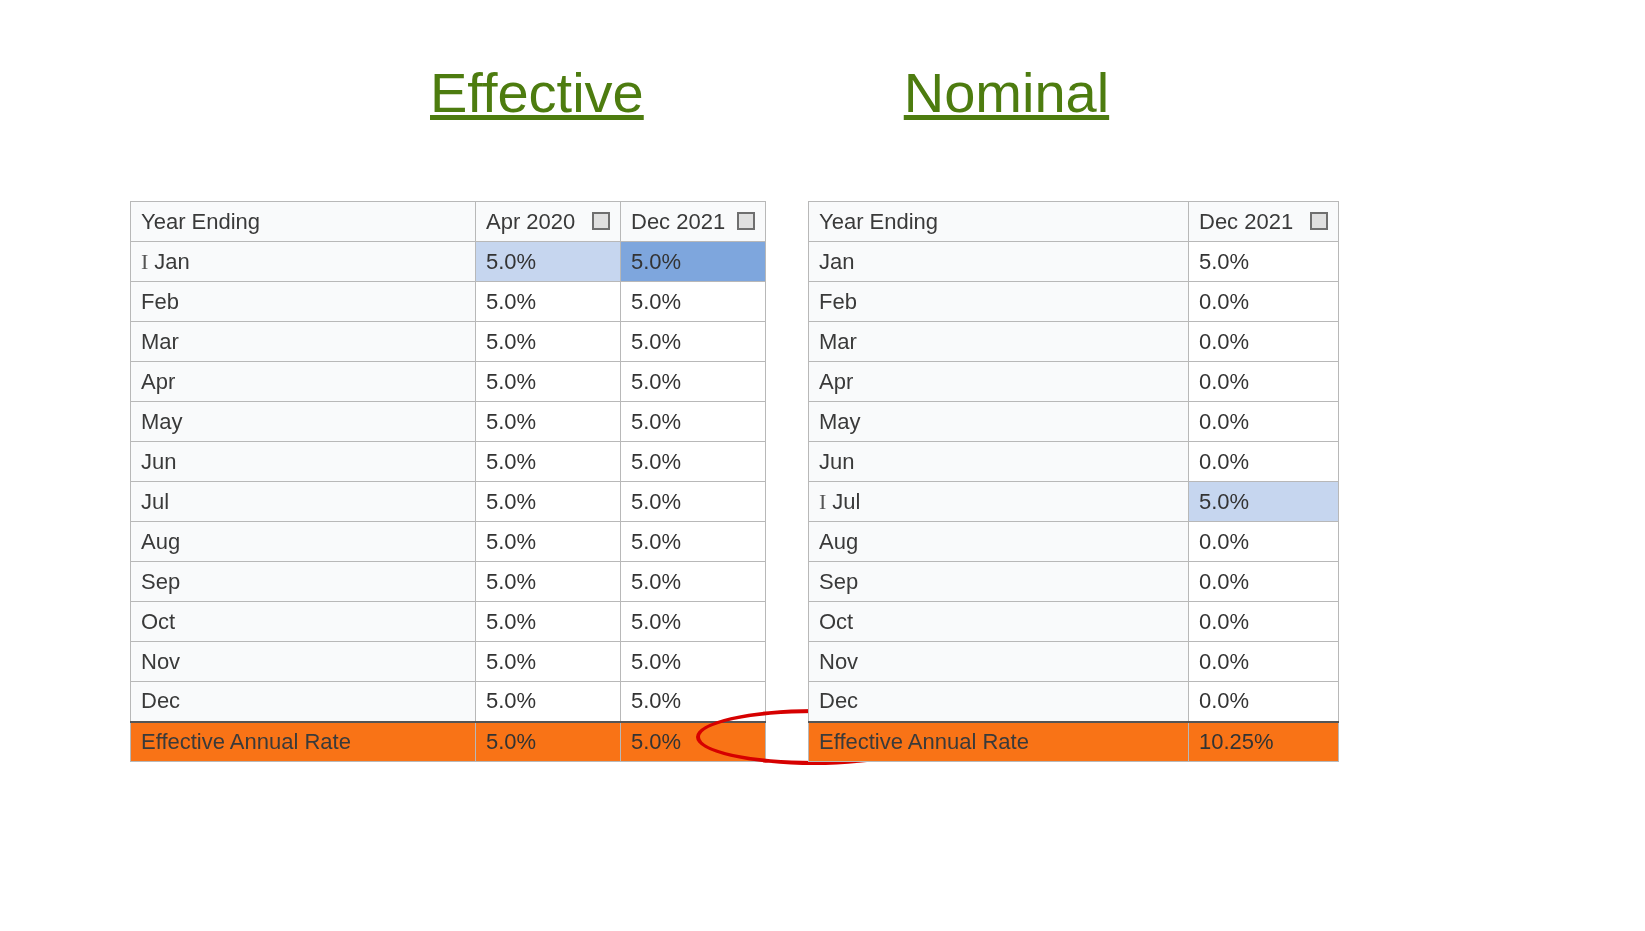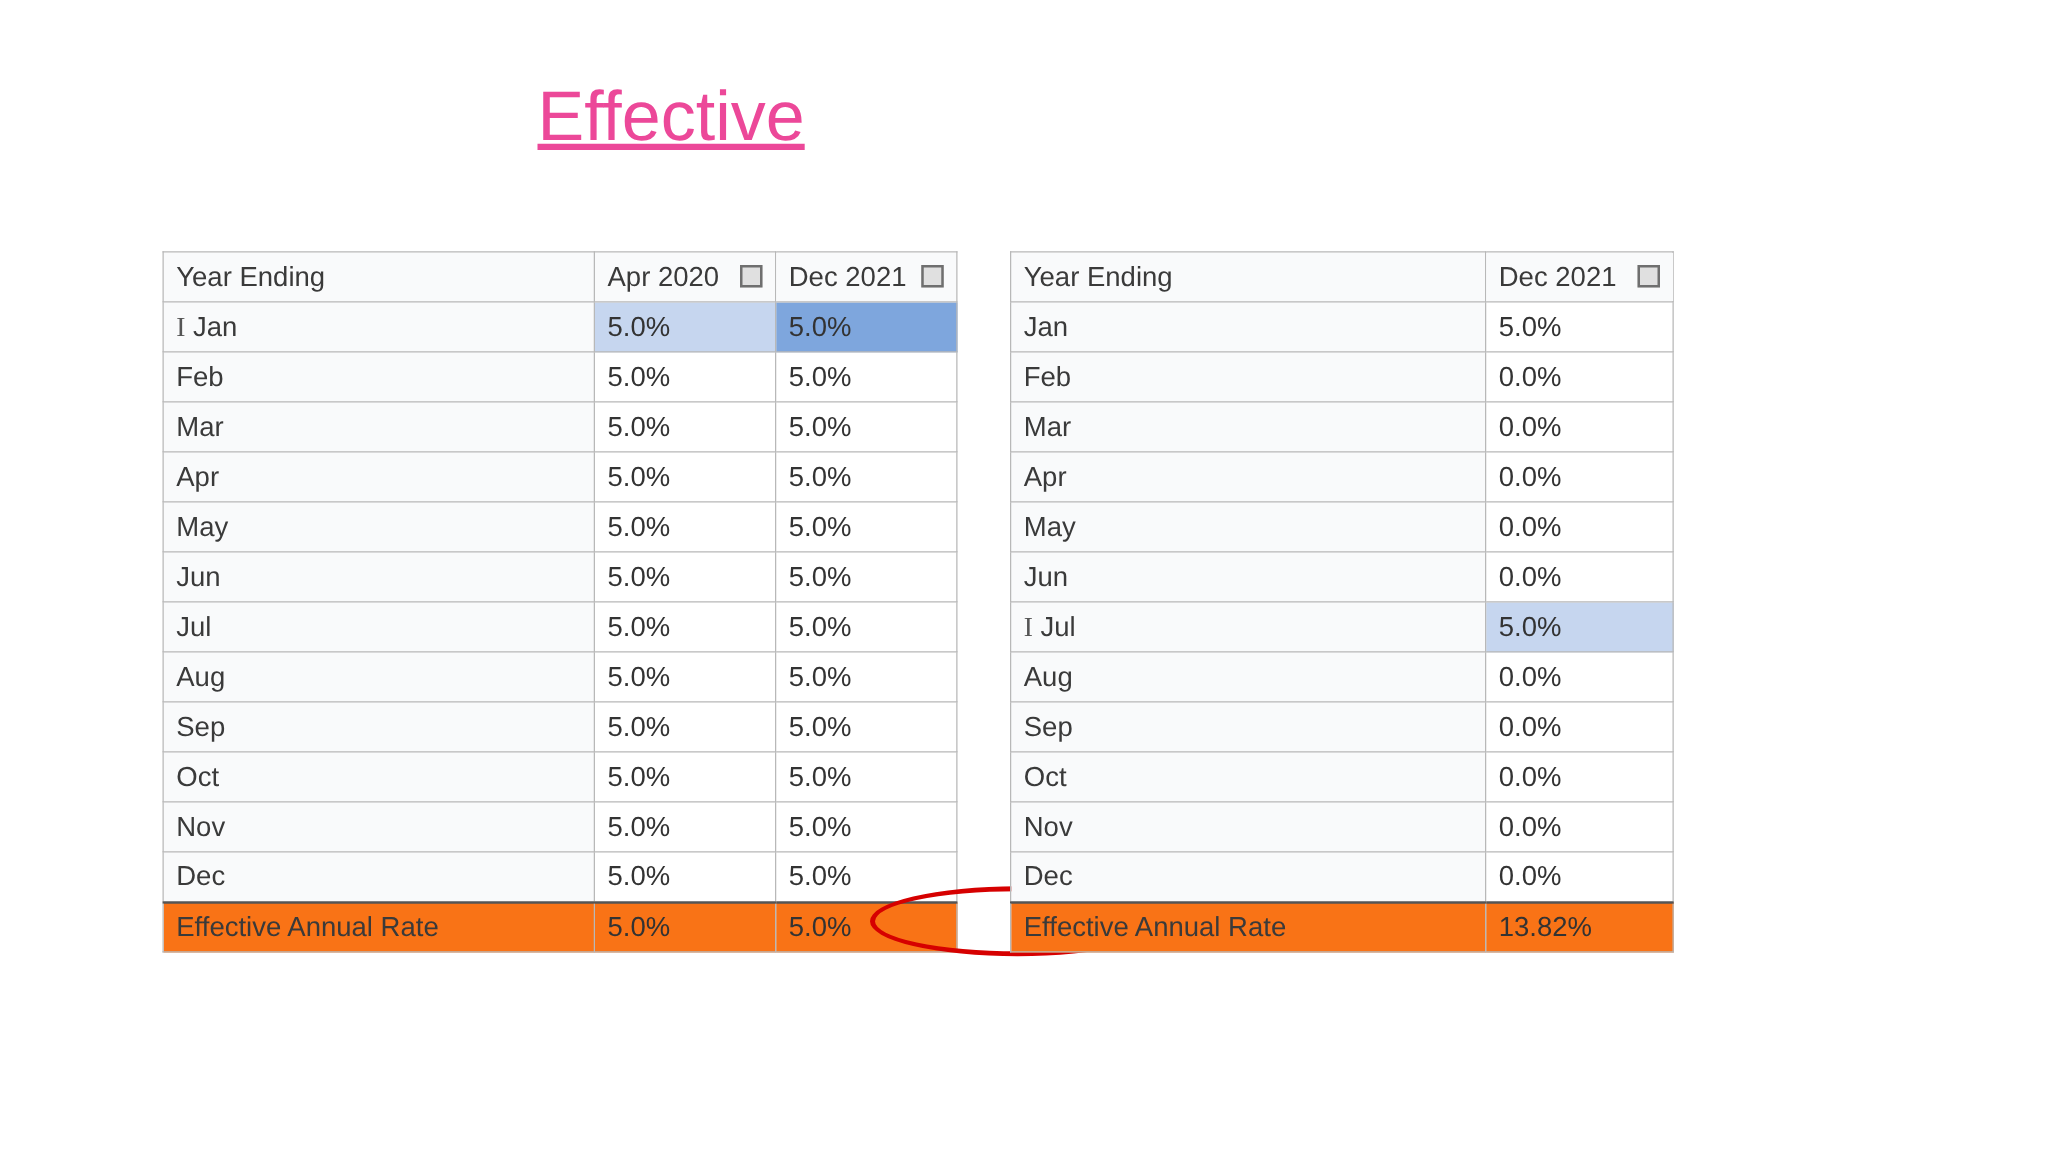--- a/index.html
+++ b/index.html
@@ -15,21 +15,21 @@
   }
   .titles {
     display: flex;
     margin-top: 60px;
     margin-left: 130px;
   }
   .title {
     font-size: 56px;
     font-weight: 400;
     text-decoration: underline;
-    color: #ec4899;
+    color: #4d7c0f;
   }
   .title-eff { margin-left: 300px; }
   .title-nom { margin-left: 260px; }
 
   .tables {
     position: absolute;
     top: 185px;
     left: 130px;
     display: flex;
     gap: 42px;
@@ -97,20 +97,21 @@
     pointer-events: none;
   }
   
   .ell1 { left: 566px; top: 508px; width: 236px; height: 56px; }
 </style>
 </head>
 <body>
 
 <div class="titles">
   <div class="title title-eff">Effective</div>
+  <div class="title title-nom">Nominal</div>
 </div>
 
 <div class="tables">
 
   <div style="position:relative">
     <table>
       <thead>
         <tr>
           <th class="col-label">Year Ending</th>
           <th class="col-val yearcol">
@@ -253,20 +254,20 @@
             <td class="col-val">0.0%</td>
           </tr>
           <tr>
             <th class="col-label">Dec</th>
             <td class="col-val">0.0%</td>
           </tr>
         </tbody>
       <tfoot>
         <tr class="footer-row">
           <th class="col-label">Effective Annual Rate</th>
-          <td class="col-val">13.82%</td>
+          <td class="col-val">10.25%</td>
         </tr>
       </tfoot>
     </table>
 
   </div>
 
 </div>
 
 </body></html>

